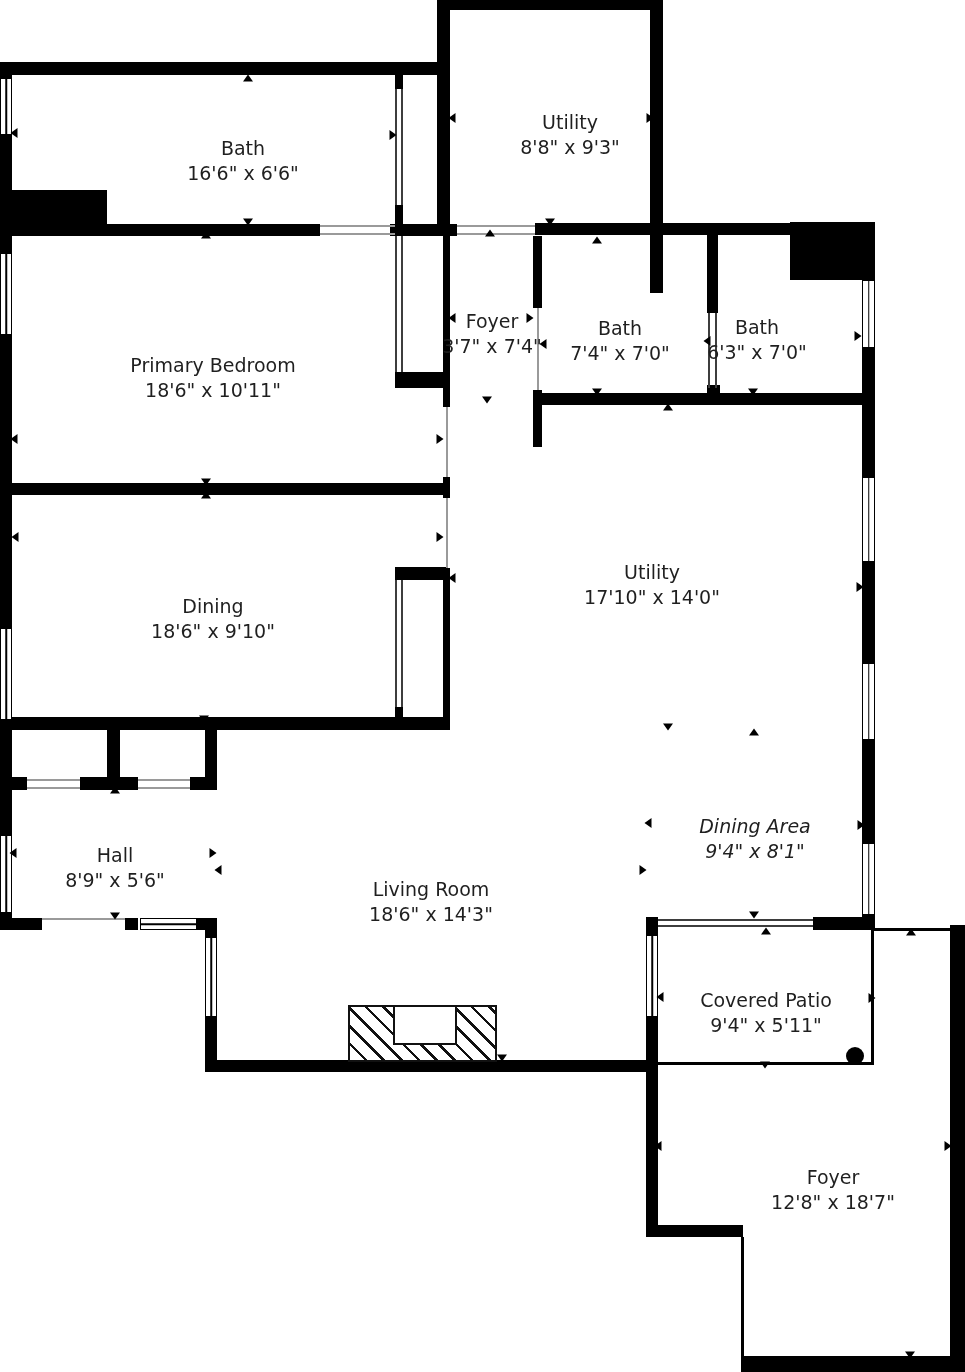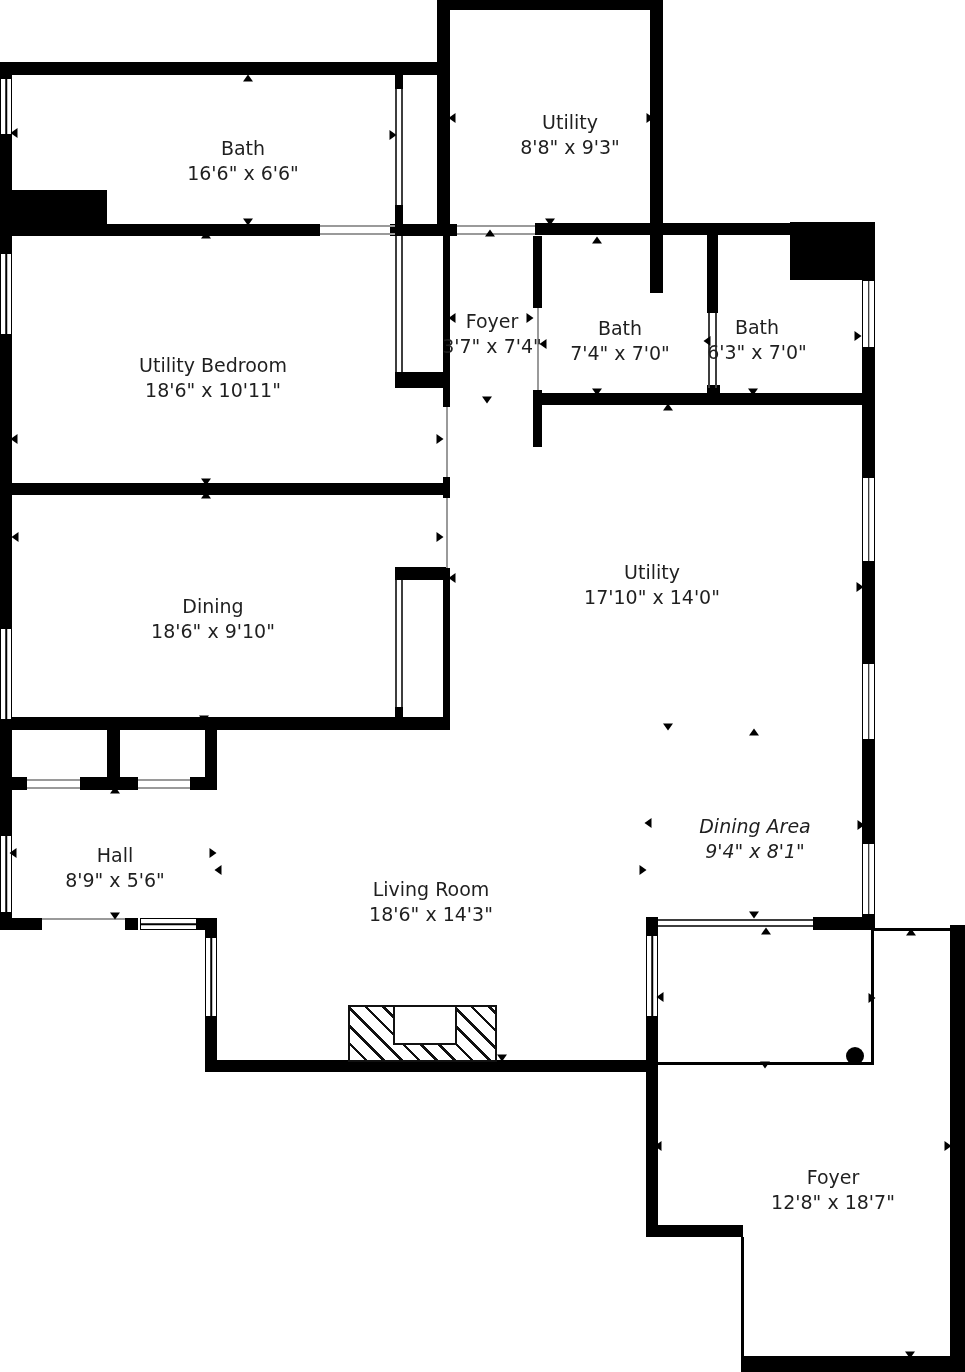--- a/index.html
+++ b/index.html
@@ -181,21 +181,21 @@
     <div class="dot" style="left: 846px; top: 1047px; width: 18px; height: 18px;"></div>
     <div class="room-label" style="left: 243px; top: 161px;">
       <div>Bath</div>
       <div>16'6" x 6'6"</div>
     </div>
     <div class="room-label" style="left: 570px; top: 135px;">
       <div>Utility</div>
       <div>8'8" x 9'3"</div>
     </div>
     <div class="room-label" style="left: 213px; top: 378px;">
-      <div>Utility Bedroom</div>
+      <div>Primary Bedroom</div>
       <div>18'6" x 10'11"</div>
     </div>
     <div class="room-label" style="left: 492px; top: 334px;">
       <div>Foyer</div>
       <div>3'7" x 7'4"</div>
     </div>
     <div class="room-label" style="left: 620px; top: 341px;">
       <div>Bath</div>
       <div>7'4" x 7'0"</div>
     </div>
@@ -216,17 +216,21 @@
       <div>9'4" x 8'1"</div>
     </div>
     <div class="room-label" style="left: 115px; top: 868px;">
       <div>Hall</div>
       <div>8'9" x 5'6"</div>
     </div>
     <div class="room-label" style="left: 431px; top: 902px;">
       <div>Living Room</div>
       <div>18'6" x 14'3"</div>
     </div>
+    <div class="room-label" style="left: 766px; top: 1013px;">
+      <div>Covered Patio</div>
+      <div>9'4" x 5'11"</div>
+    </div>
     <div class="room-label" style="left: 833px; top: 1190px;">
       <div>Foyer</div>
       <div>12'8" x 18'7"</div>
     </div>
   </div>
 
 </body></html>

